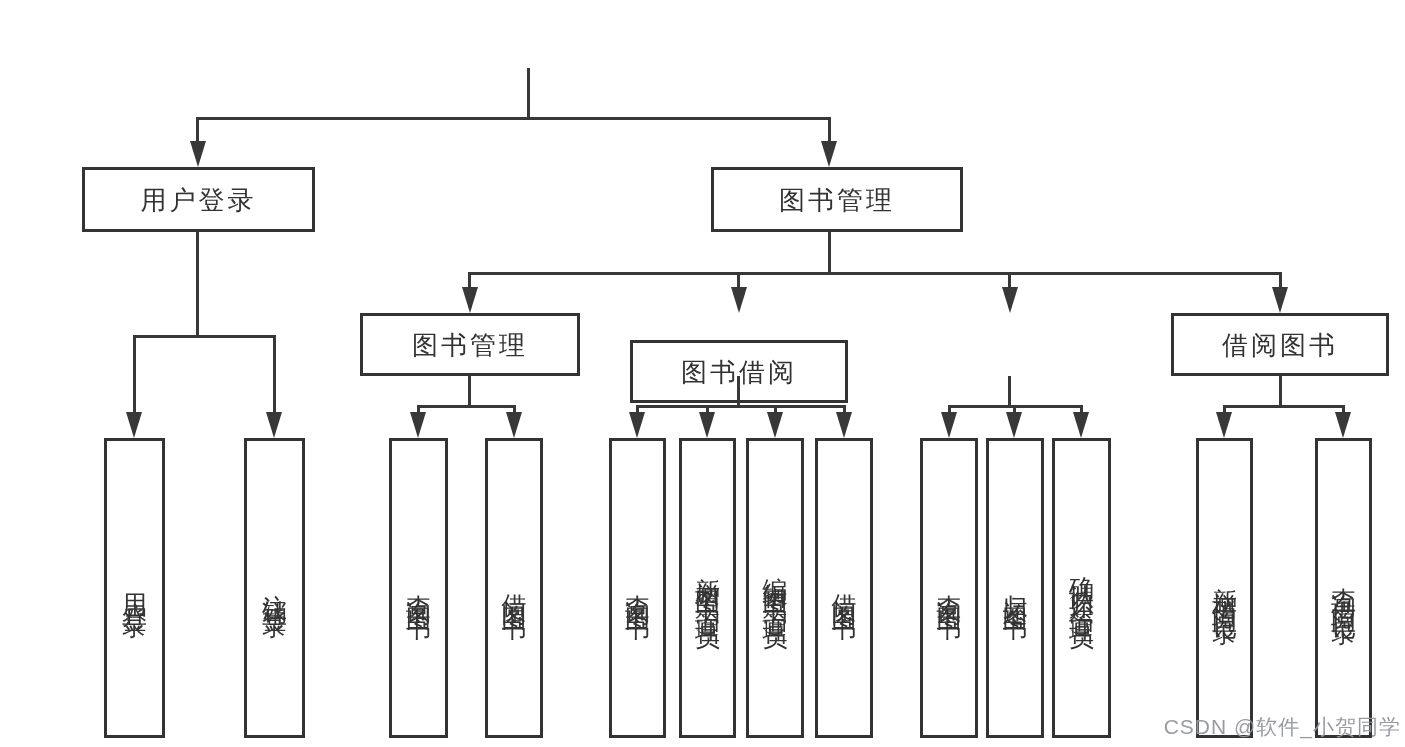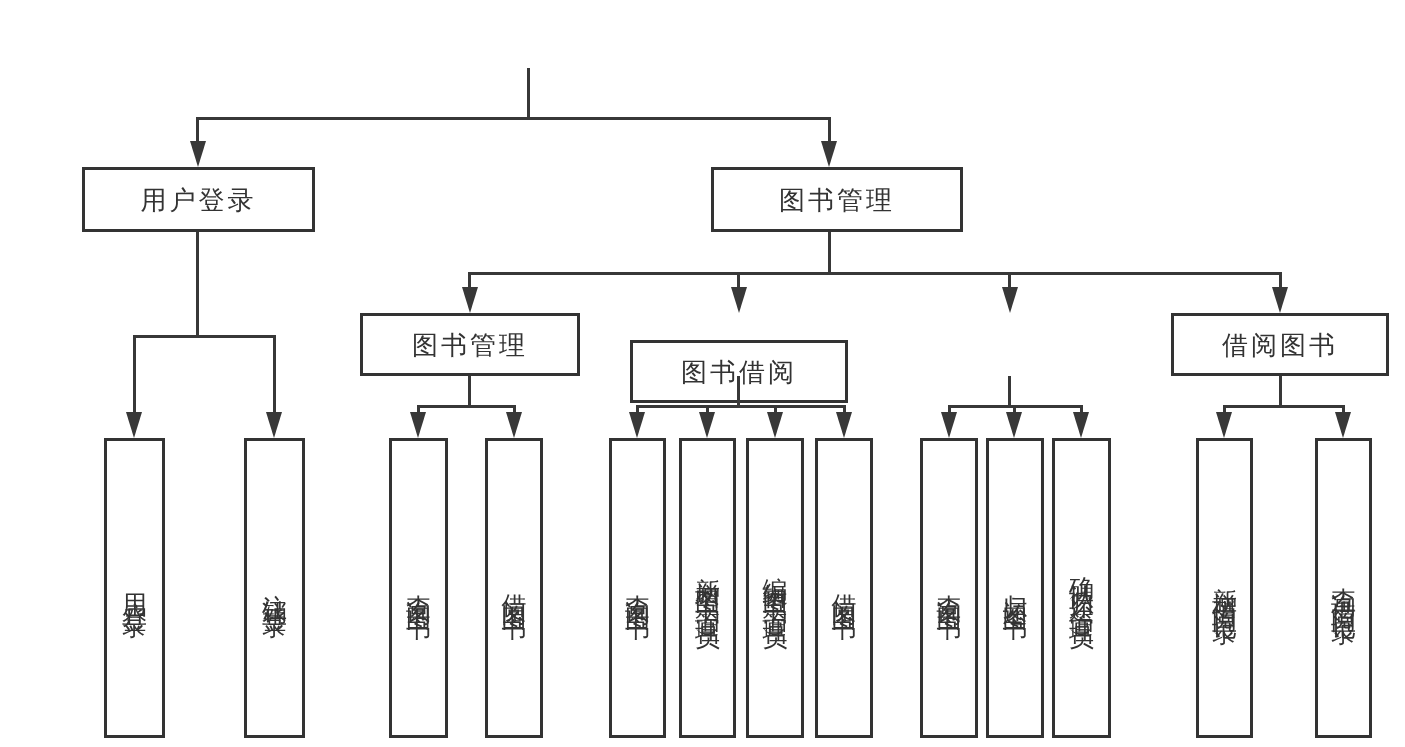--- a/index.html
+++ b/index.html
@@ -194,14 +194,15 @@
     <span class="vtext">确认归还（管理员）</span>
   </div>
 
   <div class="box leaf" style="left:1196px; width:57px;">
     <span class="vtext">新增借阅记录</span>
   </div>
   <div class="box leaf" style="left:1315px; width:57px;">
     <span class="vtext">查询借阅记录</span>
   </div>
 
+  <div class="watermark">CSDN @软件_小贺同学</div>
 
 </div>
 
 </body></html>

